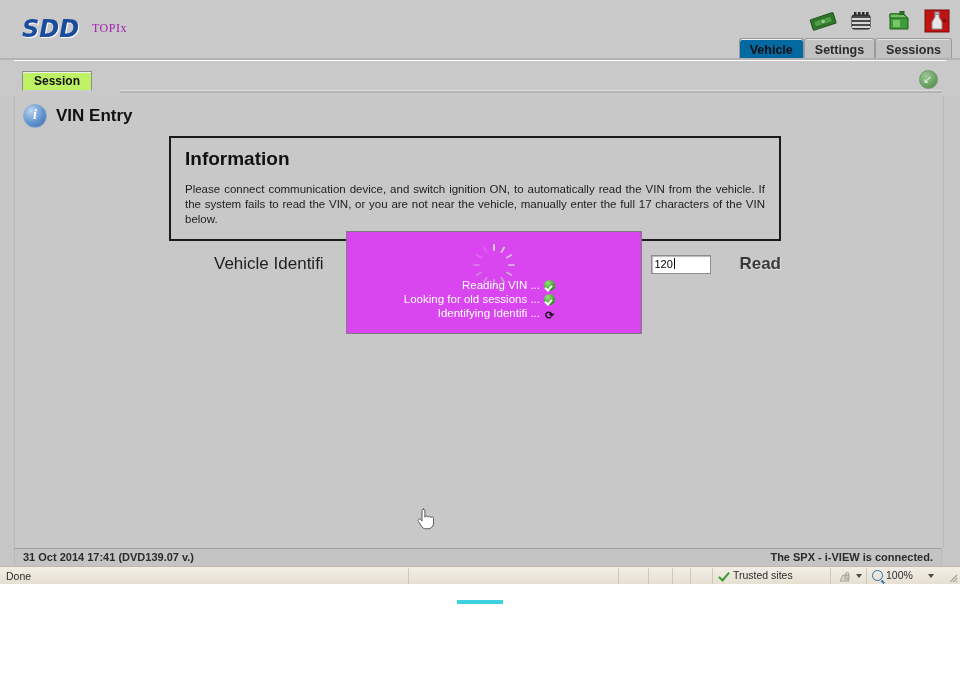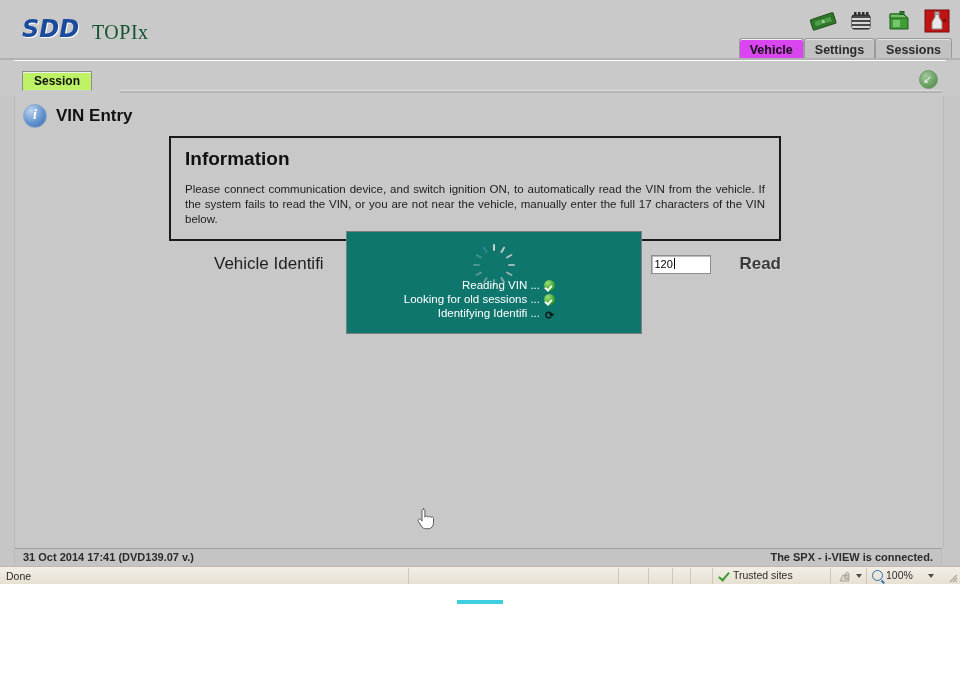--- a/index.html
+++ b/index.html
@@ -41,22 +41,22 @@
     font-weight: bold;
     font-style: italic;
     font-size: 24px;
     letter-spacing: 0px;
     color: #1a4b9c;
     text-shadow: 1px 1px 0 #ffffff;
   }
   .brand-sub {
     position: absolute;
     left: 92px; top: 21px;
-    font-size: 20px;
-    color: #14532d;
+    font-size: 12px;
+    color: #a21caf;
     font-family: "Liberation Serif", serif;
     letter-spacing: 0.5px;
   }
 
   
   .topicons {
     position: absolute;
     right: 8px; top: 6px;
     height: 32px;
     display: flex;
@@ -79,21 +79,21 @@
     font-weight: bold;
     color: #2b2b2b;
     background: #c2c2c2;
     border: 1px solid #9a9a9a;
     border-bottom: none;
     border-radius: 3px 3px 0 0;
     line-height: 19px;
     box-shadow: inset 0 1px 0 #e2e2e2;
   }
   .toptab.active {
-    background: #d946ef;
+    background: #0369a1;
     color: #111;
     box-shadow: inset 0 1px 0 #f0f0f0;
   }
 
   
   .sessionbar {
     position: absolute;
     left: 0; top: 58px;
     width: 960px; height: 36px;
     background: #c9c9c9;
@@ -243,21 +243,21 @@
     color: #3a3a3a;
     margin-left: 28px;
     text-shadow: 1px 1px 0 #e0e0e0;
   }
 
   
   .modal {
     position: absolute;
     left: 331px; top: 135px;
     width: 296px; height: 103px;
-    background: #0f766e;
+    background: #d946ef;
     border: 1px solid #7d7d7d;
     box-sizing: border-box;
   }
   .spinner {
     position: absolute;
     left: 50%; top: 9px;
     transform: translateX(-50%);
     width: 24px; height: 24px;
   }
   .spinner b {

